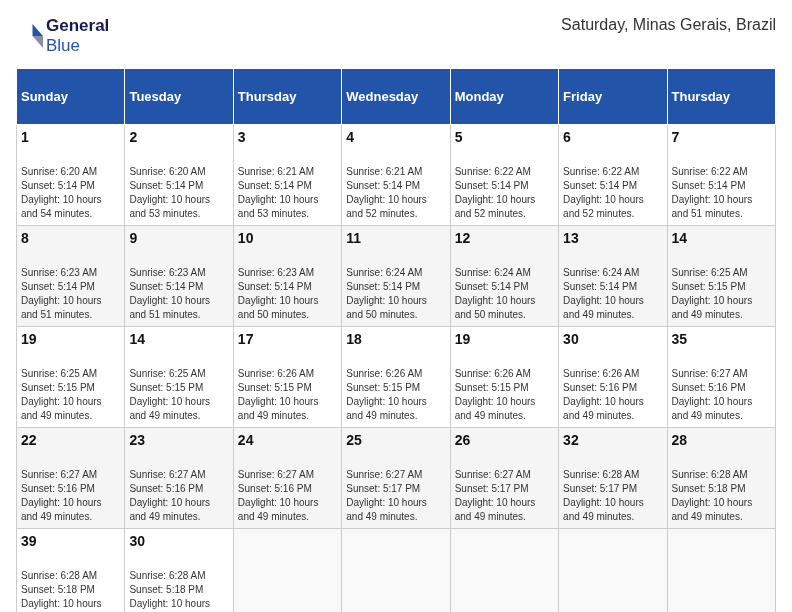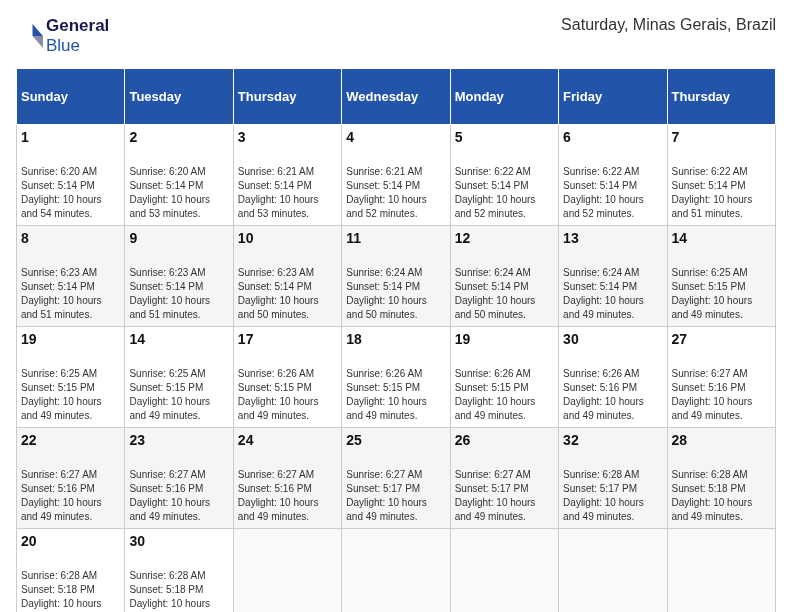--- a/index.html
+++ b/index.html
@@ -255,21 +255,21 @@
 and 49 minutes.</div>
         </td>
         <td>
           <span class="day-num">30</span>
           <div class="day-info" style="white-space: pre-line;">Sunrise: 6:26 AM
 Sunset: 5:16 PM
 Daylight: 10 hours
 and 49 minutes.</div>
         </td>
         <td>
-          <span class="day-num">27</span>
+          <span class="day-num">35</span>
           <div class="day-info" style="white-space: pre-line;">Sunrise: 6:27 AM
 Sunset: 5:16 PM
 Daylight: 10 hours
 and 49 minutes.</div>
         </td>
       </tr>
       <tr>
         <td>
           <span class="day-num">22</span>
           <div class="day-info" style="white-space: pre-line;">Sunrise: 6:27 AM
@@ -315,21 +315,21 @@
         <td>
           <span class="day-num">28</span>
           <div class="day-info" style="white-space: pre-line;">Sunrise: 6:28 AM
 Sunset: 5:18 PM
 Daylight: 10 hours
 and 49 minutes.</div>
         </td>
       </tr>
       <tr>
         <td>
-          <span class="day-num">20</span>
+          <span class="day-num">39</span>
           <div class="day-info" style="white-space: pre-line;">Sunrise: 6:28 AM
 Sunset: 5:18 PM
 Daylight: 10 hours
 and 49 minutes.</div>
         </td>
         <td>
           <span class="day-num">30</span>
           <div class="day-info" style="white-space: pre-line;">Sunrise: 6:28 AM
 Sunset: 5:18 PM
 Daylight: 10 hours

